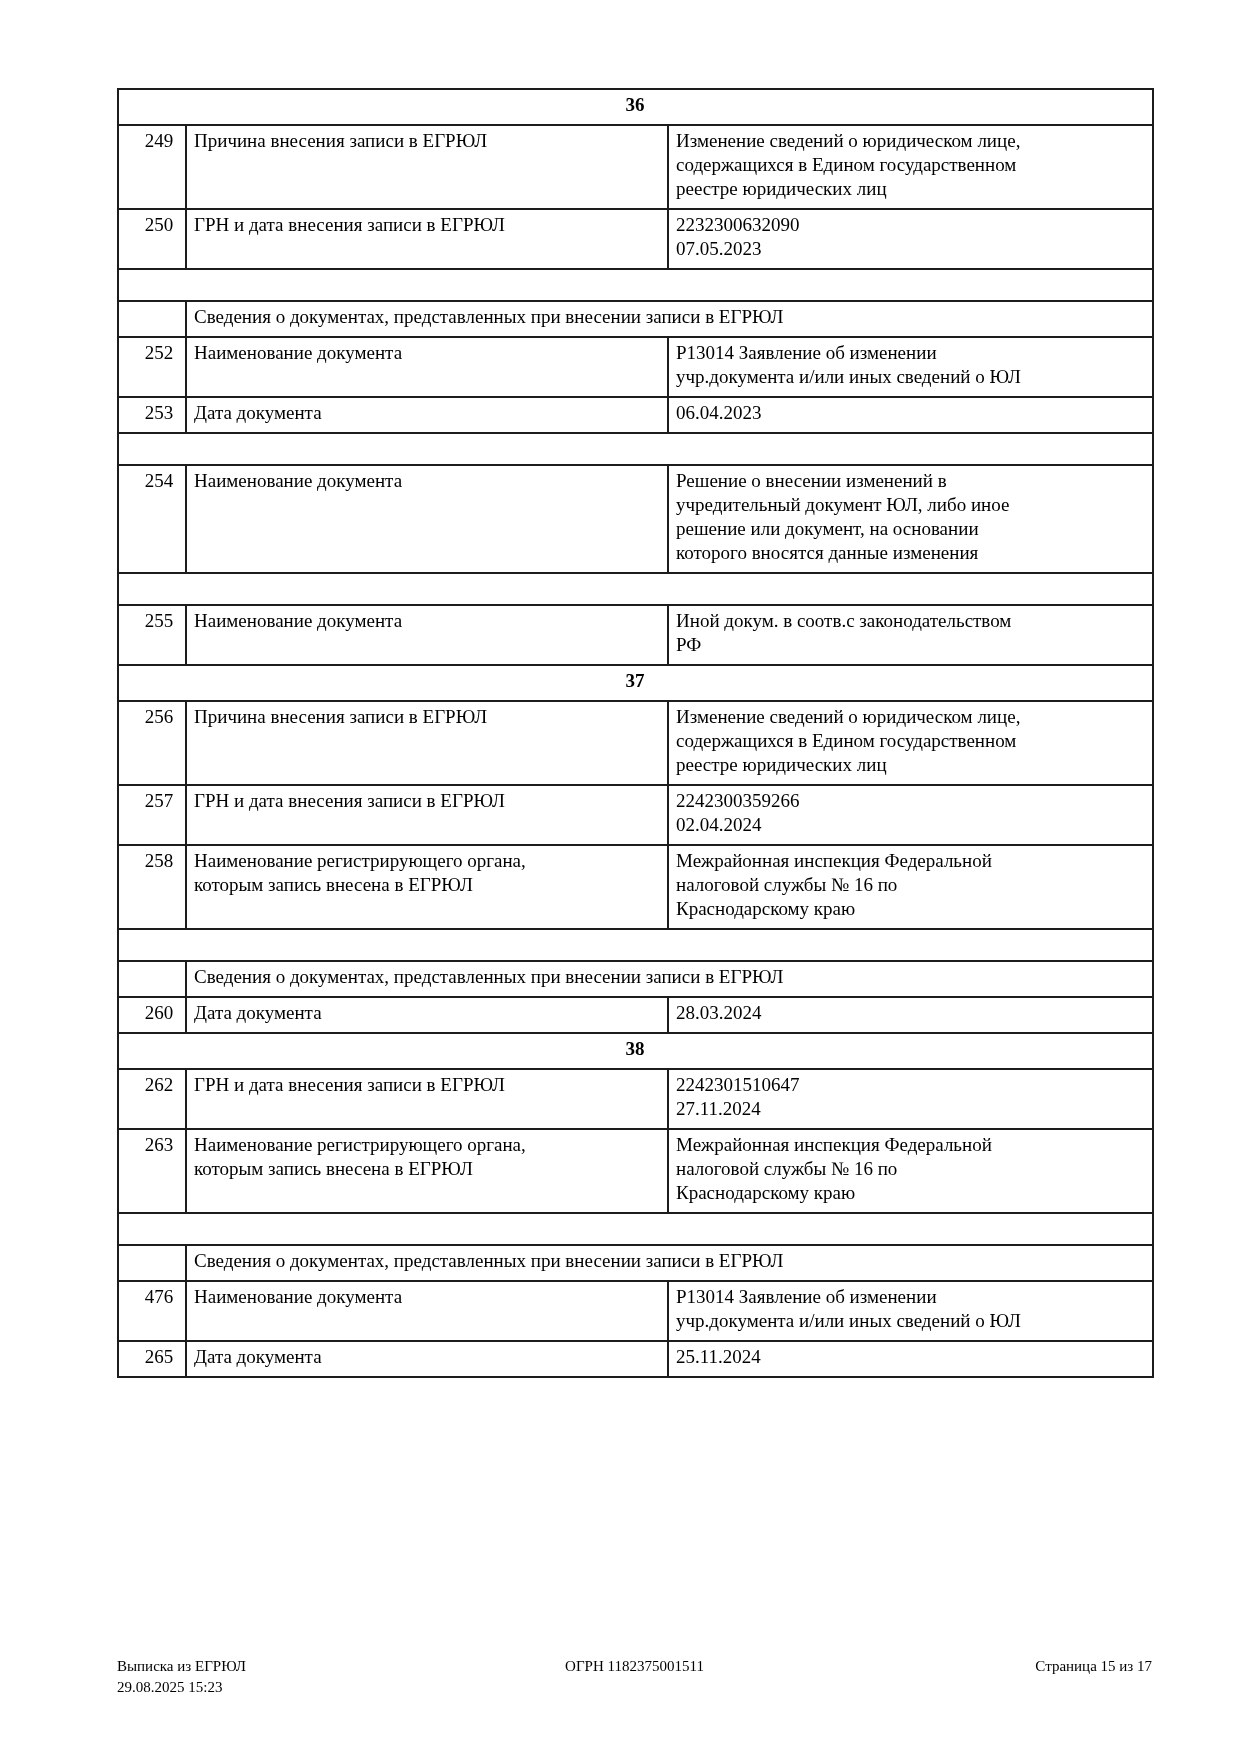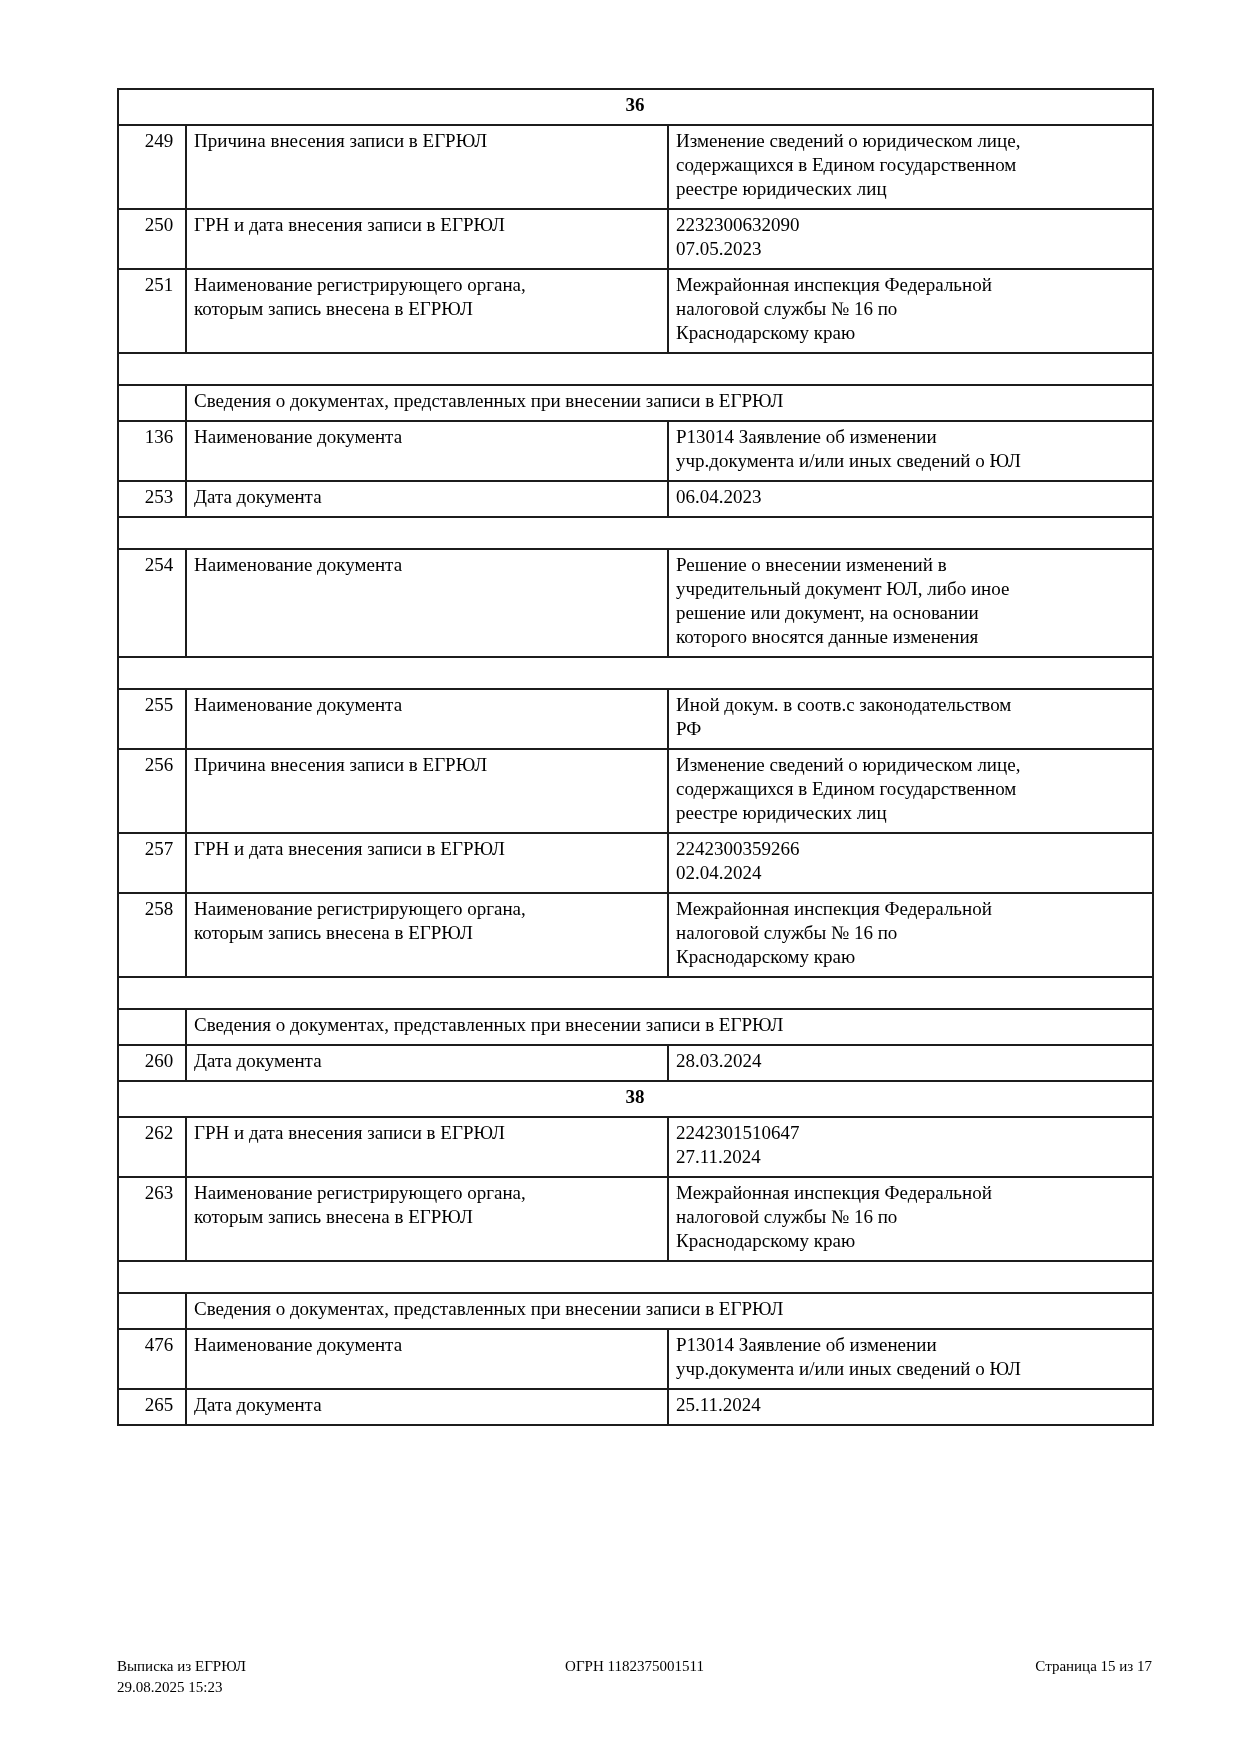--- a/index.html
+++ b/index.html
@@ -78,36 +78,28 @@
 содержащихся в Едином государственном
 реестре юридических лиц</td>
         </tr>
         <tr>
           <td class="num">250</td>
           <td class="label">ГРН и дата внесения записи в ЕГРЮЛ</td>
           <td class="value">2232300632090
 07.05.2023</td>
         </tr>
         <tr>
-          <td class="num">251</td>
-          <td class="label">Наименование регистрирующего органа,
-которым запись внесена в ЕГРЮЛ</td>
-          <td class="value">Межрайонная инспекция Федеральной
-налоговой службы № 16 по
-Краснодарскому краю</td>
-        </tr>
-        <tr>
           <td class="emptycell" colspan="3"></td>
         </tr>
         <tr>
           <td class="num"></td>
           <td class="subheader" colspan="2">Сведения о документах, представленных при внесении записи в ЕГРЮЛ</td>
         </tr>
         <tr>
-          <td class="num">136</td>
+          <td class="num">252</td>
           <td class="label">Наименование документа</td>
           <td class="value">Р13014 Заявление об изменении
 учр.документа и/или иных сведений о ЮЛ</td>
         </tr>
         <tr>
           <td class="num">253</td>
           <td class="label">Дата документа</td>
           <td class="value">06.04.2023</td>
         </tr>
         <tr>
@@ -122,20 +114,23 @@
 которого вносятся данные изменения</td>
         </tr>
         <tr>
           <td class="emptycell" colspan="3"></td>
         </tr>
         <tr>
           <td class="num">255</td>
           <td class="label">Наименование документа</td>
           <td class="value">Иной докум. в соотв.с законодательством
 РФ</td>
+        </tr>
+        <tr>
+          <td class="section" colspan="3">37</td>
         </tr>
         <tr>
           <td class="num">256</td>
           <td class="label">Причина внесения записи в ЕГРЮЛ</td>
           <td class="value">Изменение сведений о юридическом лице,
 содержащихся в Едином государственном
 реестре юридических лиц</td>
         </tr>
         <tr>
           <td class="num">257</td>

